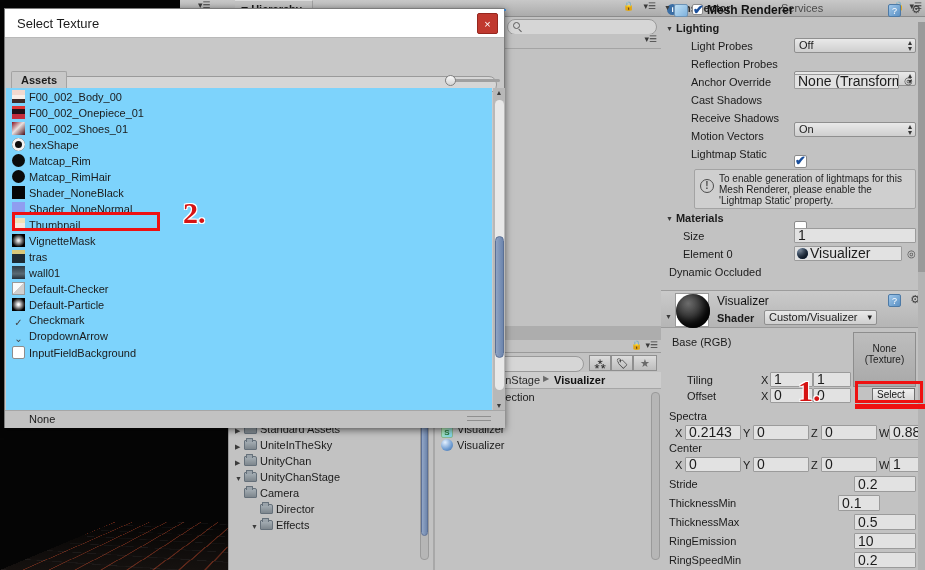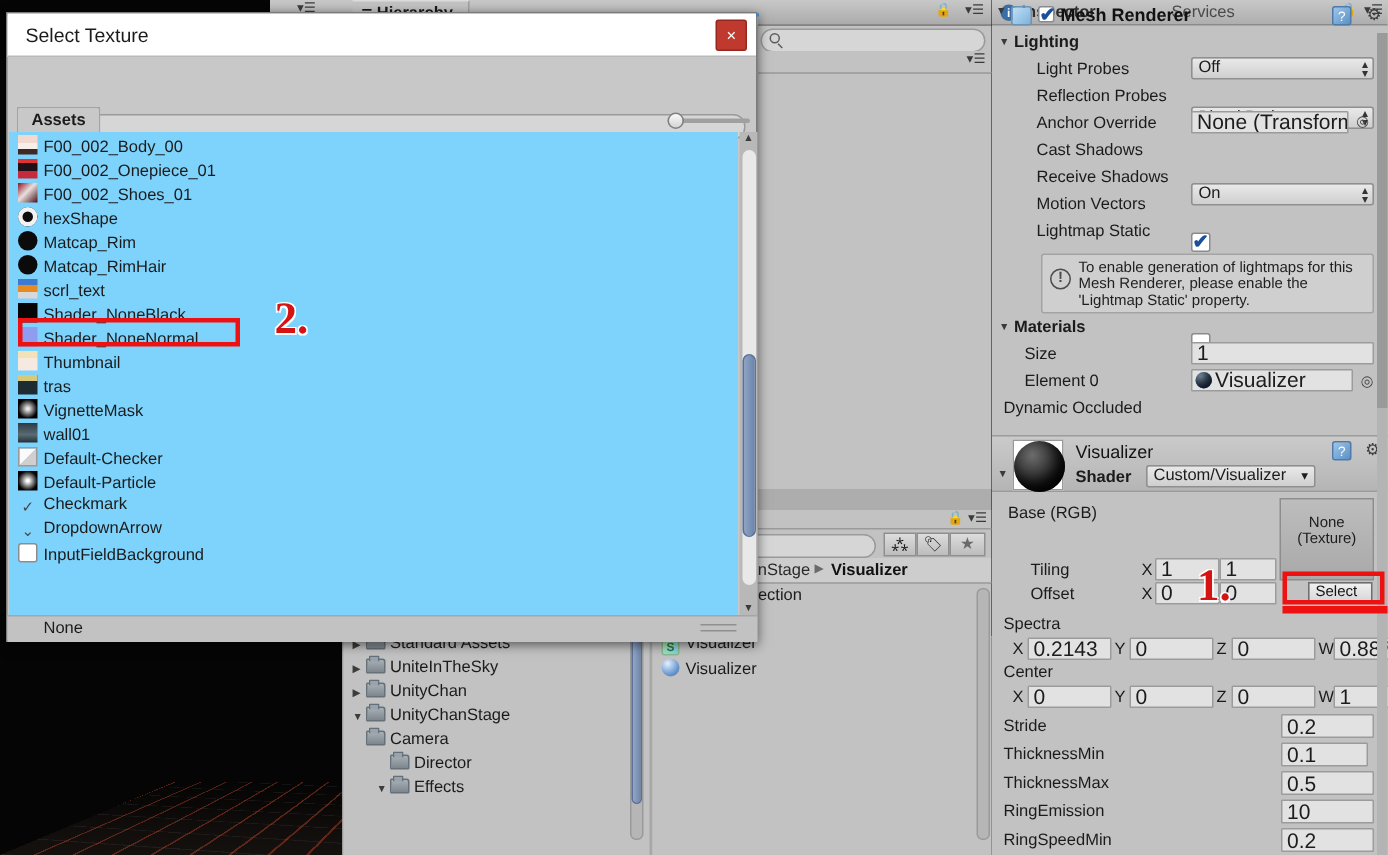--- a/index.html
+++ b/index.html
@@ -342,21 +342,21 @@
       <span class="abs lbl" style="left: 150px; top: 2px;">Z</span>
       <div class="abs field" style="left: 160px; top: 0px; width: 56px;">0</div>
       <span class="abs lbl" style="left: 218px; top: 2px;">W</span>
       <div class="abs field" style="left: 228px; top: 0px; width: 50px;">1</div>
     </div>
 
   <div class="abs" style="left:0;top:148px;width:264px;" id="scalar-rows">
       <div class="abs lbl" style="left: 8px; top: 2px;">Stride</div>
       <div class="abs field" style="left: 193px; top: 0px; width: 62px; height: 16px; line-height: 14px;">0.2</div>
       <div class="abs lbl" style="left: 8px; top: 21px;">ThicknessMin</div>
-      <div class="abs field" style="left: 193px; top: 19px; width: 58px; height: 16px; line-height: 14px;">0.1</div>
+      <div class="abs field" style="left: 177px; top: 19px; width: 42px; height: 16px; line-height: 14px;">0.1</div>
       <div class="abs lbl" style="left: 8px; top: 40px;">ThicknessMax</div>
       <div class="abs field" style="left: 193px; top: 38px; width: 62px; height: 16px; line-height: 14px;">0.5</div>
       <div class="abs lbl" style="left: 8px; top: 59px;">RingEmission</div>
       <div class="abs field" style="left: 193px; top: 57px; width: 62px; height: 16px; line-height: 14px;">10</div>
       <div class="abs lbl" style="left: 8px; top: 78px;">RingSpeedMin</div>
       <div class="abs field" style="left: 193px; top: 76px; width: 62px; height: 16px; line-height: 14px;">0.2</div>
     </div>
 </div>
 
 <div class="abs" style="left:918px;top:22px;width:7px;height:548px;background:#b4b4b4;">
@@ -382,26 +382,25 @@
     </div>
   </div>
 
   <div class="abs" id="asset-list" style="left:1px;top:79px;width:486px;height:322px;">
       <div class="arow"><span class="thumb" style="background:linear-gradient(to bottom,#f2d9cf 0 40%,#f8efe9 40% 70%,#3d2a28 70% 100%);"></span><span>F00_002_Body_00</span></div>
       <div class="arow"><span class="thumb" style="background:linear-gradient(to bottom,#d33 0 20%,#201018 20% 60%,#c42c3d 60% 100%);"></span><span>F00_002_Onepiece_01</span></div>
       <div class="arow"><span class="thumb" style="background:linear-gradient(135deg,#8a1220,#e8e0df 45%,#4a0d16);"></span><span>F00_002_Shoes_01</span></div>
       <div class="arow"><span class="thumb" style="background:#0d0d0d;border-radius:50%;box-shadow:inset 0 0 0 3px #f2f2f2;"></span><span>hexShape</span></div>
       <div class="arow"><span class="thumb" style="background:#0b0b0b;border-radius:50%;"></span><span>Matcap_Rim</span></div>
       <div class="arow"><span class="thumb" style="background:#0b0b0b;border-radius:50%;"></span><span>Matcap_RimHair</span></div>
-      <div class="arow"><span class="thumb" style="background:linear-gradient(to bottom,#3f7ad1 0 33%,#e68b22 33% 66%,#d8d8d8 66% 100%);"></span><span>scrl_text</span></div>
       <div class="arow"><span class="thumb" style="background:#060606;"></span><span>Shader_NoneBlack</span></div>
       <div class="arow"><span class="thumb" style="background:#8f9df0;"></span><span>Shader_NoneNormal</span></div>
       <div class="arow"><span class="thumb" style="background:linear-gradient(to bottom,#f3e2b8 0 38%,#f6e9df 38% 100%);"></span><span>Thumbnail</span></div>
+      <div class="arow"><span class="thumb" style="background:radial-gradient(circle,#e8e8e8 8%,#000 70%);"></span><span>VignetteMask</span></div>
       <div class="arow"><span class="thumb" style="background:#1d2b33;box-shadow:inset 0 4px 0 #d8c87a;"></span><span>tras</span></div>
-      <div class="arow"><span class="thumb" style="background:radial-gradient(circle,#e8e8e8 8%,#000 70%);"></span><span>VignetteMask</span></div>
       <div class="arow"><span class="thumb" style="background:linear-gradient(to bottom,#2c3a44,#5a6b74 60%,#23303a);"></span><span>wall01</span></div>
       <div class="arow"><span class="thumb" style="background:linear-gradient(135deg,#fafafa 50%,#cfcfcf 50%);border:1px solid #9a9a9a;"></span><span>Default-Checker</span></div>
       <div class="arow"><span class="thumb" style="background:radial-gradient(circle,#fff 8%,#000 72%);"></span><span>Default-Particle</span></div>
       <div class="arow"><span class="thumb" style="background: transparent; font-size: 10px; color: rgb(68, 68, 68); text-align: center; line-height: 12px;">✓</span><span>Checkmark</span></div>
       <div class="arow"><span class="thumb" style="background: transparent; font-size: 10px; color: rgb(68, 68, 68); text-align: center; line-height: 12px;">⌄</span><span>DropdownArrow</span></div>
       <div class="arow"><span class="thumb" style="background:#fff;border:1px solid #8d8d8d;border-radius:2px;"></span><span>InputFieldBackground</span></div>
     </div>
 
   <div class="abs" style="left:488px;top:79px;width:12px;height:322px;background:#b8b8b8;">
     <div class="abs sb-arrow" style="left:1px;top:1px;width:10px;">▲</div>

